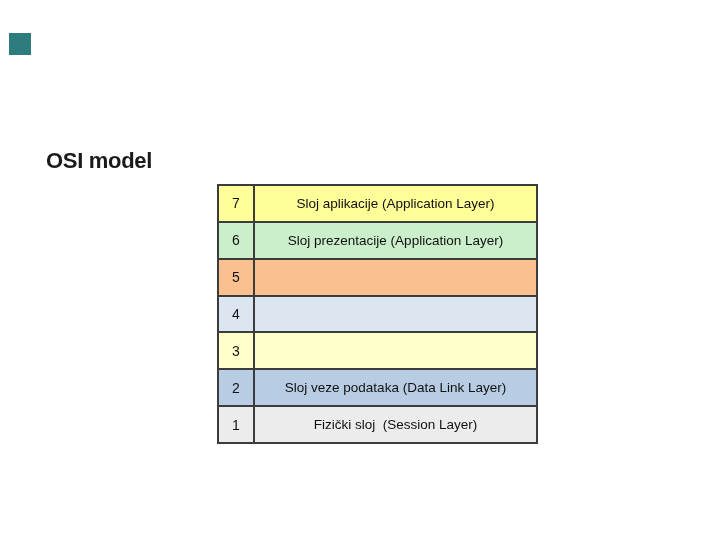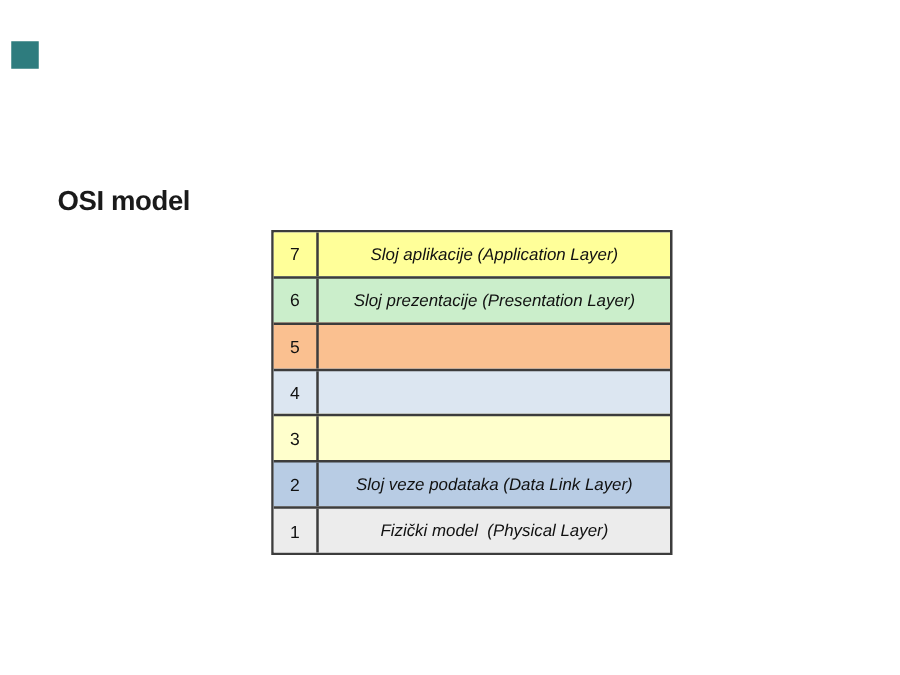--- a/index.html
+++ b/index.html
@@ -65,49 +65,48 @@
     color: #111111;
   }
   .label-cell {
     flex: 1;
     display: flex;
     align-items: center;
     justify-content: center;
     font-size: 13.5px;
     color: #111111;
     white-space: pre;
-    font-style: italic;
   }
 </style>
 </head>
 <body>
 
 <div class="slide">
   <div class="accent-square" style="background: rgb(46, 124, 126);"></div>
   <h1 class="slide-title">OSI model</h1>
   <div class="osi-table" style="border-color: rgb(60, 60, 60);">
       <div class="osi-row" style="background: rgb(255, 255, 153); border-color: rgb(60, 60, 60);">
         <div class="num-cell" style="border-color: rgb(60, 60, 60);">7</div>
         <div class="label-cell">Sloj aplikacije (Application Layer)</div>
       </div>
       <div class="osi-row" style="background: rgb(203, 238, 203); border-color: rgb(60, 60, 60);">
         <div class="num-cell" style="border-color: rgb(60, 60, 60);">6</div>
-        <div class="label-cell">Sloj prezentacije (Presentation Layer)</div>
+        <div class="label-cell">Sloj prezentacije (Application Layer)</div>
       </div>
       <div class="osi-row" style="background: rgb(250, 192, 144); border-color: rgb(60, 60, 60);">
         <div class="num-cell" style="border-color: rgb(60, 60, 60);">5</div>
       </div>
       <div class="osi-row" style="background: rgb(220, 230, 241); border-color: rgb(60, 60, 60);">
         <div class="num-cell" style="border-color: rgb(60, 60, 60);">4</div>
       </div>
       <div class="osi-row" style="background: rgb(255, 255, 204); border-color: rgb(60, 60, 60);">
         <div class="num-cell" style="border-color: rgb(60, 60, 60);">3</div>
       </div>
       <div class="osi-row" style="background: rgb(184, 204, 228); border-color: rgb(60, 60, 60);">
         <div class="num-cell" style="border-color: rgb(60, 60, 60);">2</div>
         <div class="label-cell">Sloj veze podataka (Data Link Layer)</div>
       </div>
       <div class="osi-row" style="background: rgb(236, 236, 236); border-color: rgb(60, 60, 60);">
         <div class="num-cell" style="border-color: rgb(60, 60, 60);">1</div>
-        <div class="label-cell">Fizički model  (Physical Layer)</div>
+        <div class="label-cell">Fizički sloj  (Session Layer)</div>
       </div>
     </div>
 </div>
 
 </body></html>

